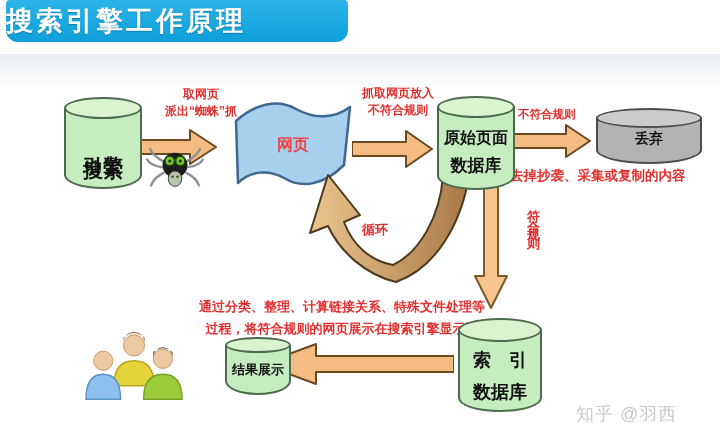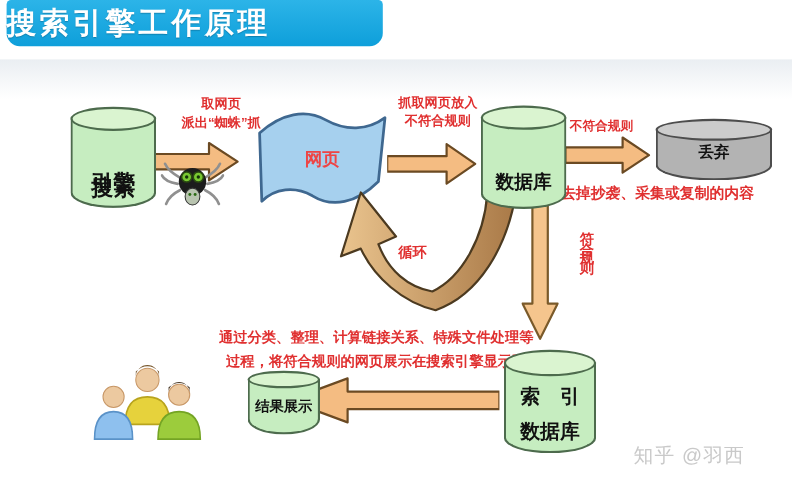--- a/index.html
+++ b/index.html
@@ -103,20 +103,21 @@
     <div class="ln">不符合规则</div>
   </div>
 
   <svg class="abs" style="left:352px; top:128px;" width="82" height="42" viewBox="0 0 82 42">
     <polygon points="0,14 54,14 54,3 80,21 54,39 54,28 0,28" fill="#f4bc82" stroke="#6b4a23" stroke-width="2" stroke-linejoin="round"></polygon>
   </svg>
 
   <div class="cyl green-cyl" style="left:437px; top:96px; width:78px; height:94px; --e:22px;">
     <div class="cyl-body"></div>
     <div class="cyl-top"></div>
+    <div class="cyl-label" style="top:32px; font-size:16px;">原始页面</div>
     <div class="cyl-label" style="top:58px; font-size:17px;">数据库</div>
   </div>
 
   <div class="red-note" style="left:518px; top:107px; font-size:11.5px;">不符合规则</div>
 
   <svg class="abs" style="left:514px; top:122px;" width="78" height="38" viewBox="0 0 78 38">
     <polygon points="0,12 52,12 52,3 76,19 52,35 52,26 0,26" fill="#f4bc82" stroke="#6b4a23" stroke-width="2" stroke-linejoin="round"></polygon>
   </svg>
 
   <div class="cyl gray-cyl" style="left:596px; top:108px; width:106px; height:56px; --e:20px;">

